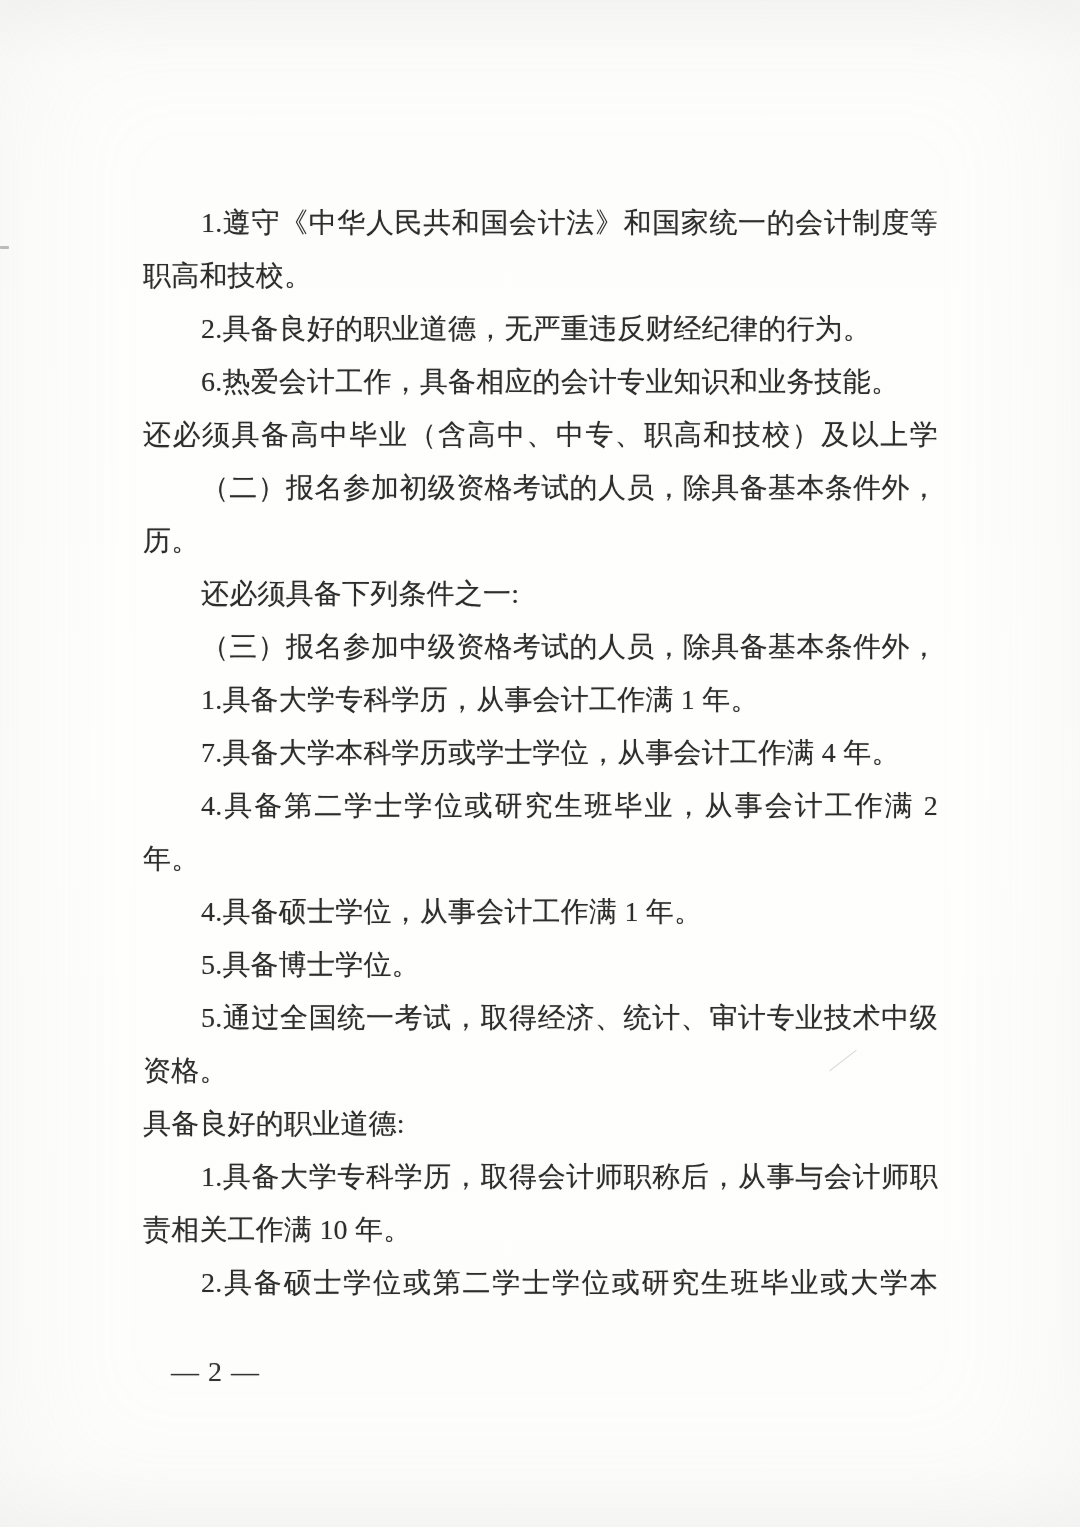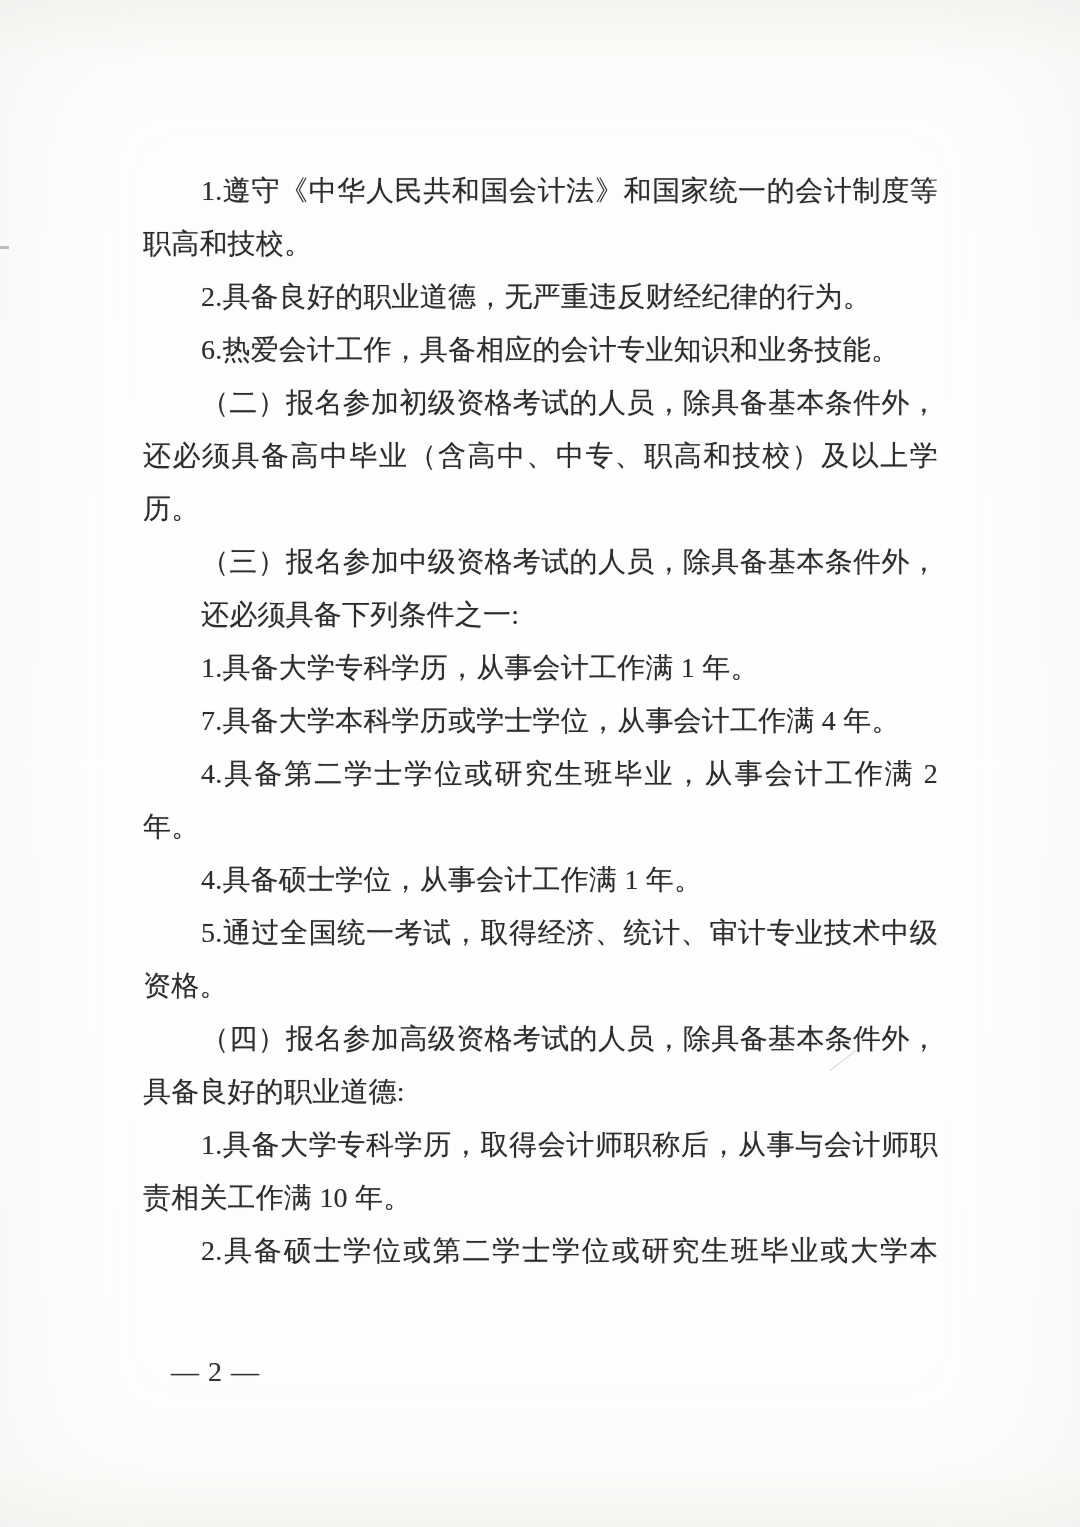--- a/index.html
+++ b/index.html
@@ -16,21 +16,21 @@
     height: 1527px;
     background:
       linear-gradient(180deg, #f8f8f6 0%, #fdfdfc 4%, #fefefd 50%, #fdfdfc 96%, #f9f9f7 100%);
     box-shadow: inset 0 0 140px rgba(205,205,200,0.18);
     font-family: "Liberation Serif", "DejaVu Serif", serif;
     color: #2d2d2d;
   }
   .text-block {
     position: absolute;
     left: 143px;
-    top: 164px;
+    top: 196px;
     width: 795px;
   }
   .line {
     font-size: 28px;
     line-height: 53px;
     height: 53px;
     white-space: nowrap;
     letter-spacing: 0.2px;
     color: #2d2d2d;
     text-shadow: 0 0 1px rgba(70,70,70,0.45);
@@ -84,33 +84,33 @@
 <div class="page">
 
   <div class="artifact edge-tick"></div>
   <div class="artifact scratch"></div>
 
   <div class="text-block">
     <div class="line fill indent">1.遵守《中华人民共和国会计法》和国家统一的会计制度等</div>
     <div class="line">职高和技校。</div>
     <div class="line indent">2.具备良好的职业道德，无严重违反财经纪律的行为。</div>
     <div class="line indent">6.热爱会计工作，具备相应的会计专业知识和业务技能。</div>
+    <div class="line fill">还必须具备高中毕业（含高中、中专、职高和技校）及以上学</div>
     <div class="line fill indent">（二）报名参加初级资格考试的人员，除具备基本条件外，</div>
-    <div class="line fill">还必须具备高中毕业（含高中、中专、职高和技校）及以上学</div>
     <div class="line">历。</div>
+    <div class="line indent">还必须具备下列条件之一:</div>
     <div class="line fill indent">（三）报名参加中级资格考试的人员，除具备基本条件外，</div>
-    <div class="line indent">还必须具备下列条件之一:</div>
     <div class="line indent">1.具备大学专科学历，从事会计工作满 1 年。</div>
     <div class="line indent">7.具备大学本科学历或学士学位，从事会计工作满 4 年。</div>
     <div class="line fill indent">4.具备第二学士学位或研究生班毕业，从事会计工作满 2</div>
     <div class="line">年。</div>
     <div class="line indent">4.具备硕士学位，从事会计工作满 1 年。</div>
+    <div class="line indent">5.具备博士学位。</div>
     <div class="line fill indent">5.通过全国统一考试，取得经济、统计、审计专业技术中级</div>
     <div class="line">资格。</div>
-    <div class="line fill indent">（四）报名参加高级资格考试的人员，除具备基本条件外，</div>
     <div class="line">具备良好的职业道德:</div>
     <div class="line fill indent">1.具备大学专科学历，取得会计师职称后，从事与会计师职</div>
     <div class="line">责相关工作满 10 年。</div>
     <div class="line fill indent">2.具备硕士学位或第二学士学位或研究生班毕业或大学本</div>
   </div>
 
   <div class="page-footer">— 2 —</div>
 
 </div>
 

